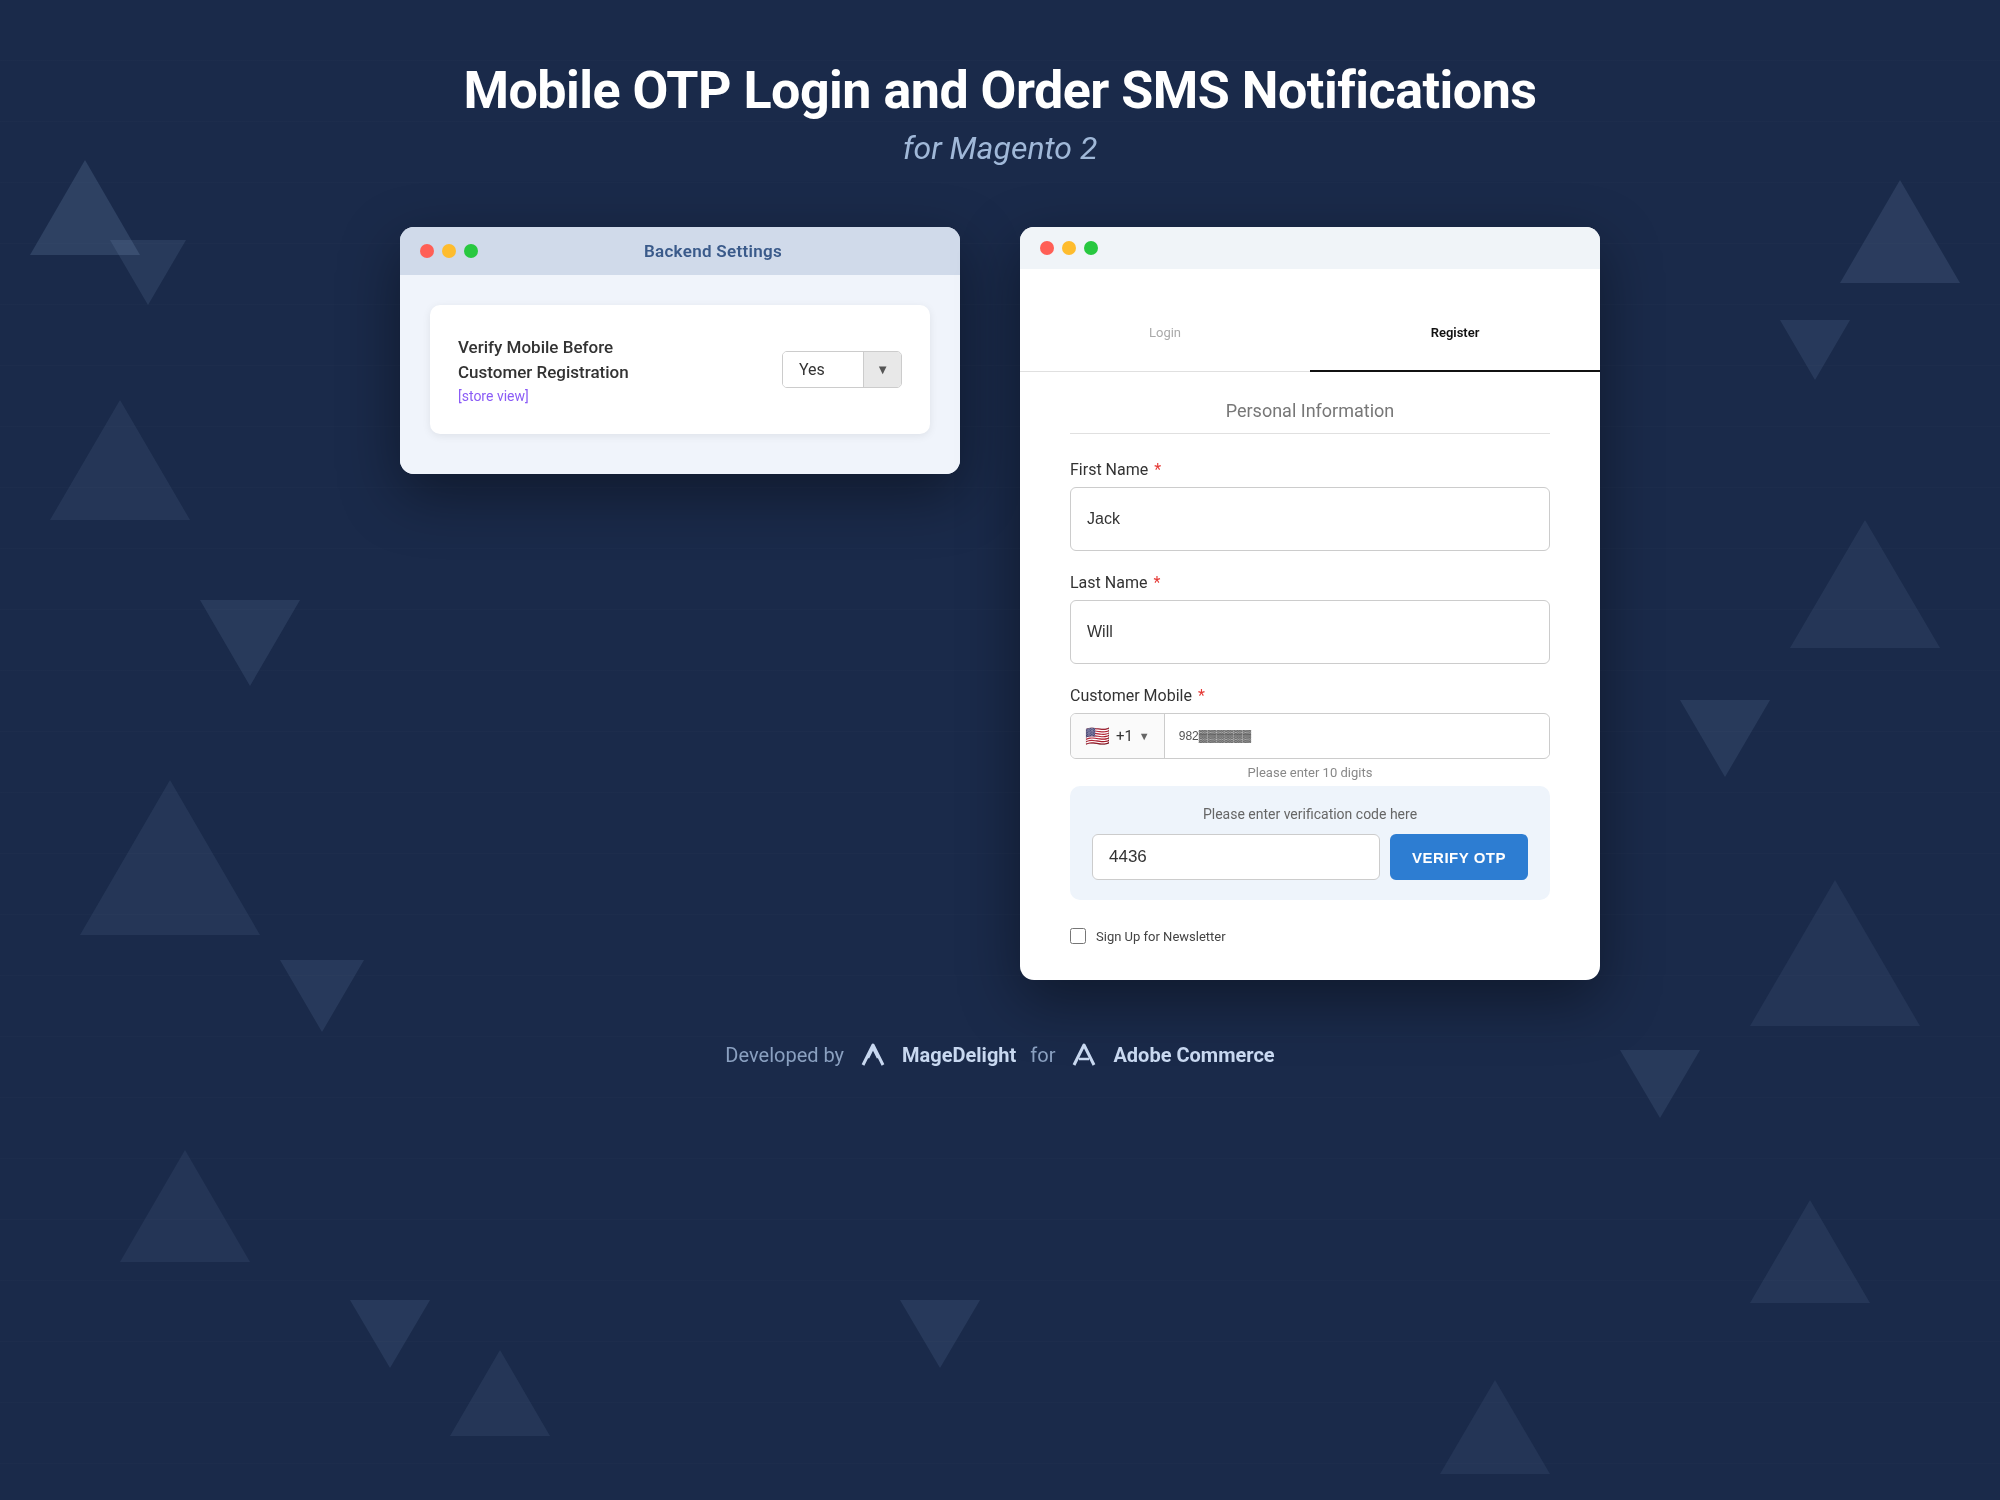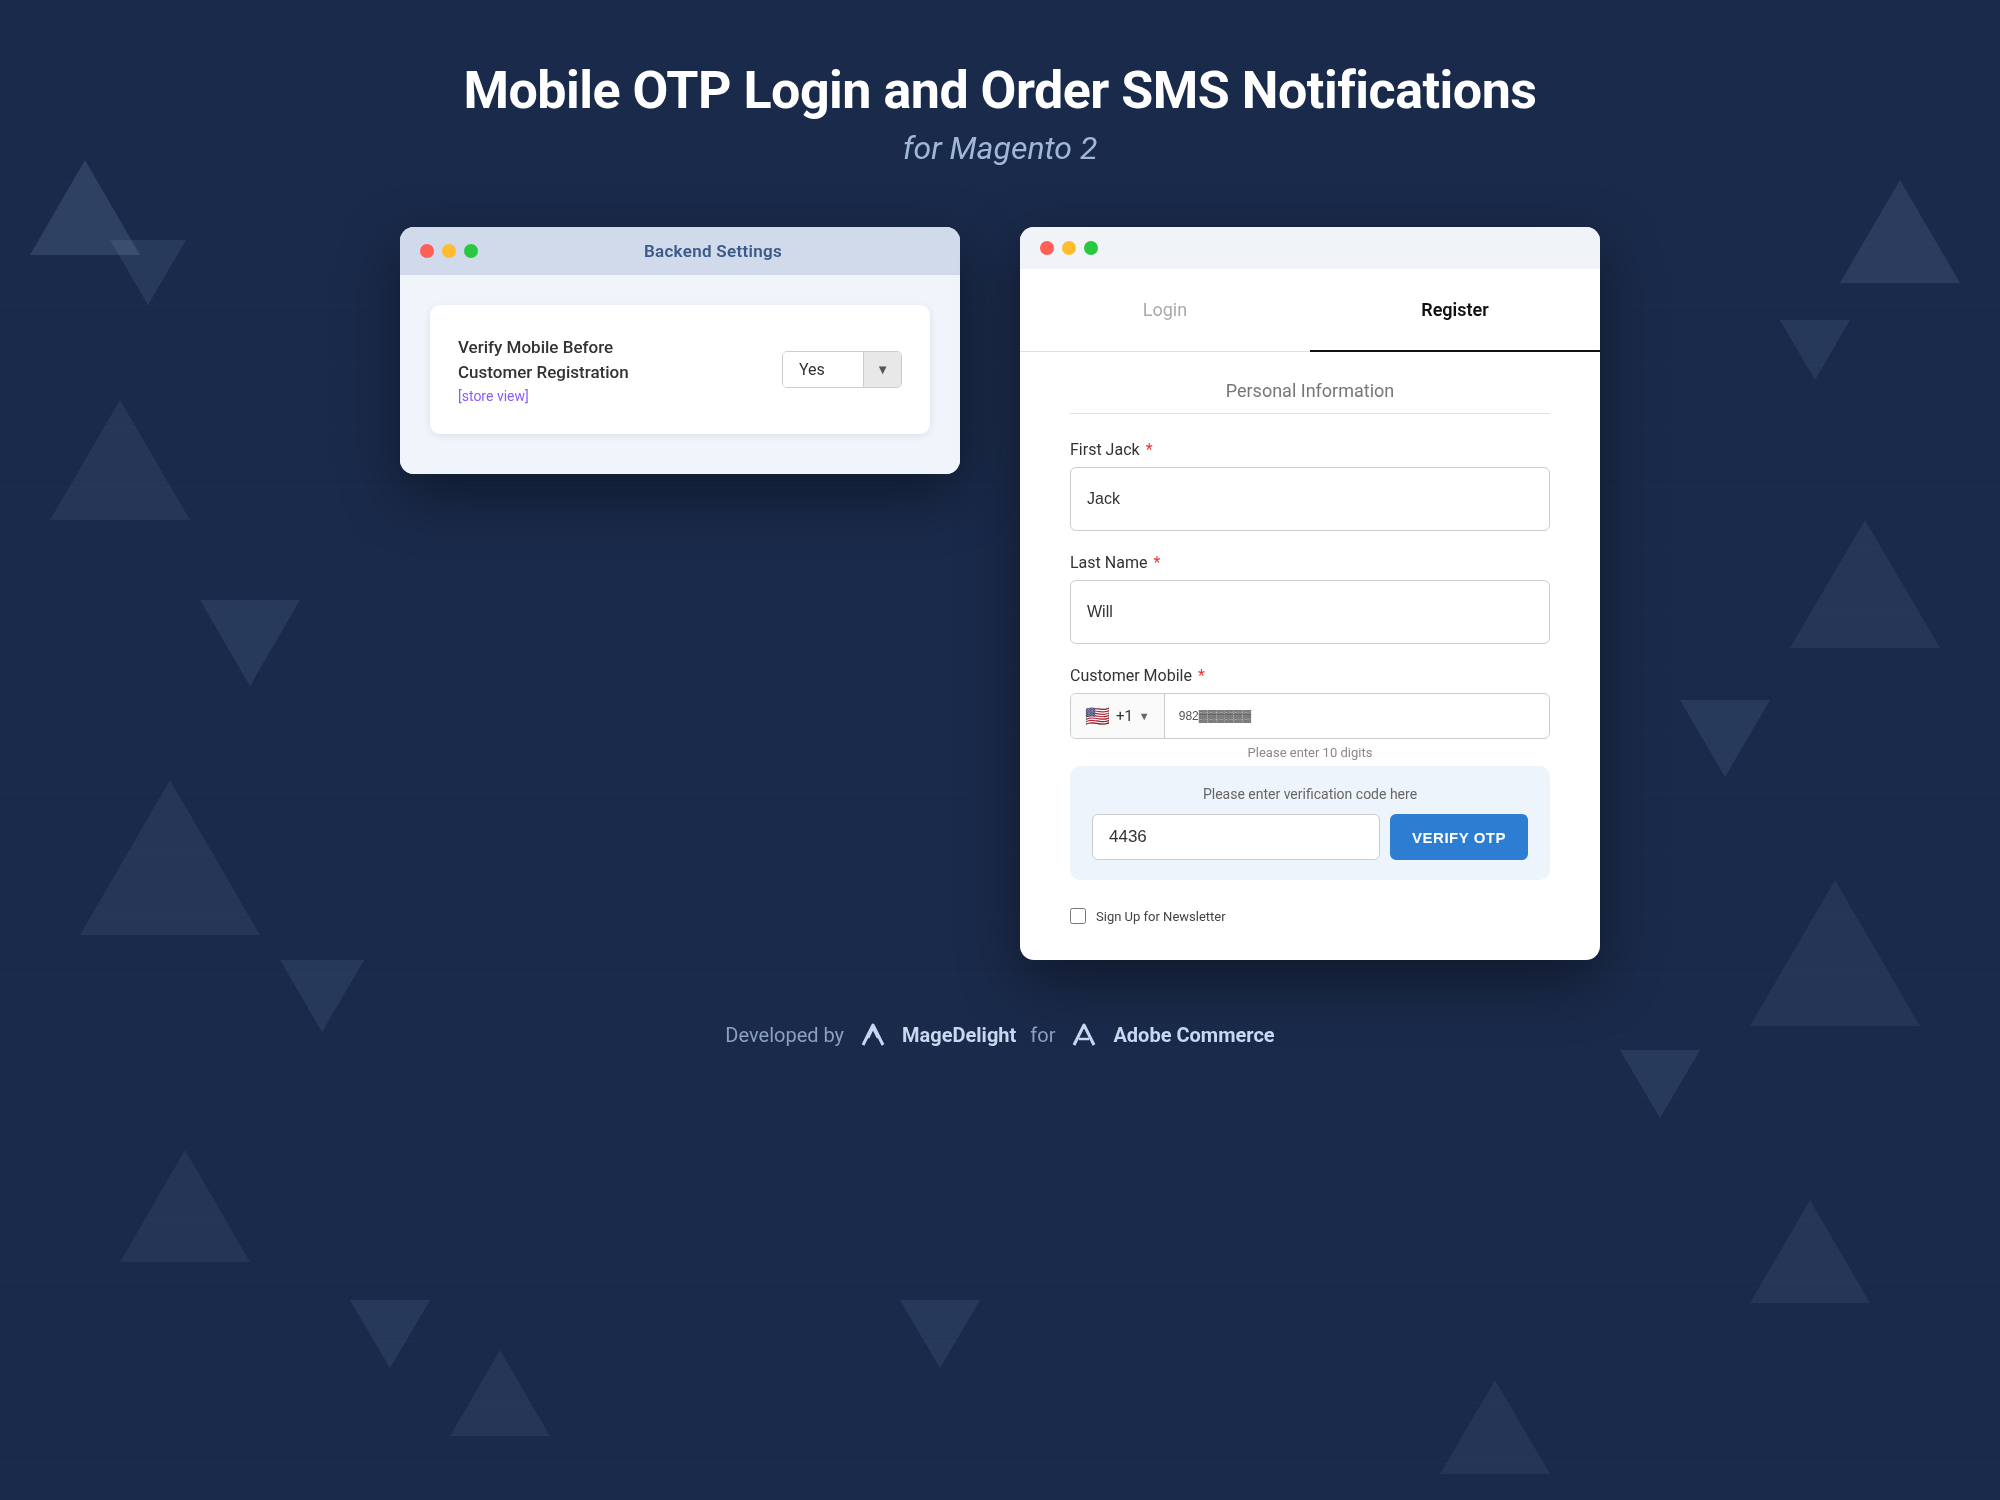--- a/index.html
+++ b/index.html
@@ -156,23 +156,24 @@
     }
 
     .tabs {
       display: flex;
       border-bottom: 1px solid #e0e0e0;
     }
     .tab {
       flex: 1;
       text-align: center;
       padding: 30px 0;
-      font-size: 18px;
+      font-size: 13px;
       cursor: pointer;
       color: #aaa;
+      margin-top: 26px;
     }
     .tab.active {
       color: #111;
       font-weight: 600;
       border-bottom: 2.5px solid #111;
       margin-bottom: -1px;
     }
 
     .register-form {
       padding: 28px 50px 36px;
@@ -392,21 +393,21 @@
         <span>Register</span>
       </div>
     </div>
 
     <div class="register-form">
       <div class="section-title">Personal Information</div>
       <hr class="section-divider">
 
       <div class="form-group">
         <div class="form-label">
-          <span>First Jack</span>
+          <span>First Name</span>
           <span class="required-star">*</span>
         </div>
         <input type="text" class="form-input" value="Jack" style="">
       </div>
 
       <div class="form-group">
         <div class="form-label">
           <span>Last Name</span>
           <span class="required-star">*</span>
         </div>

